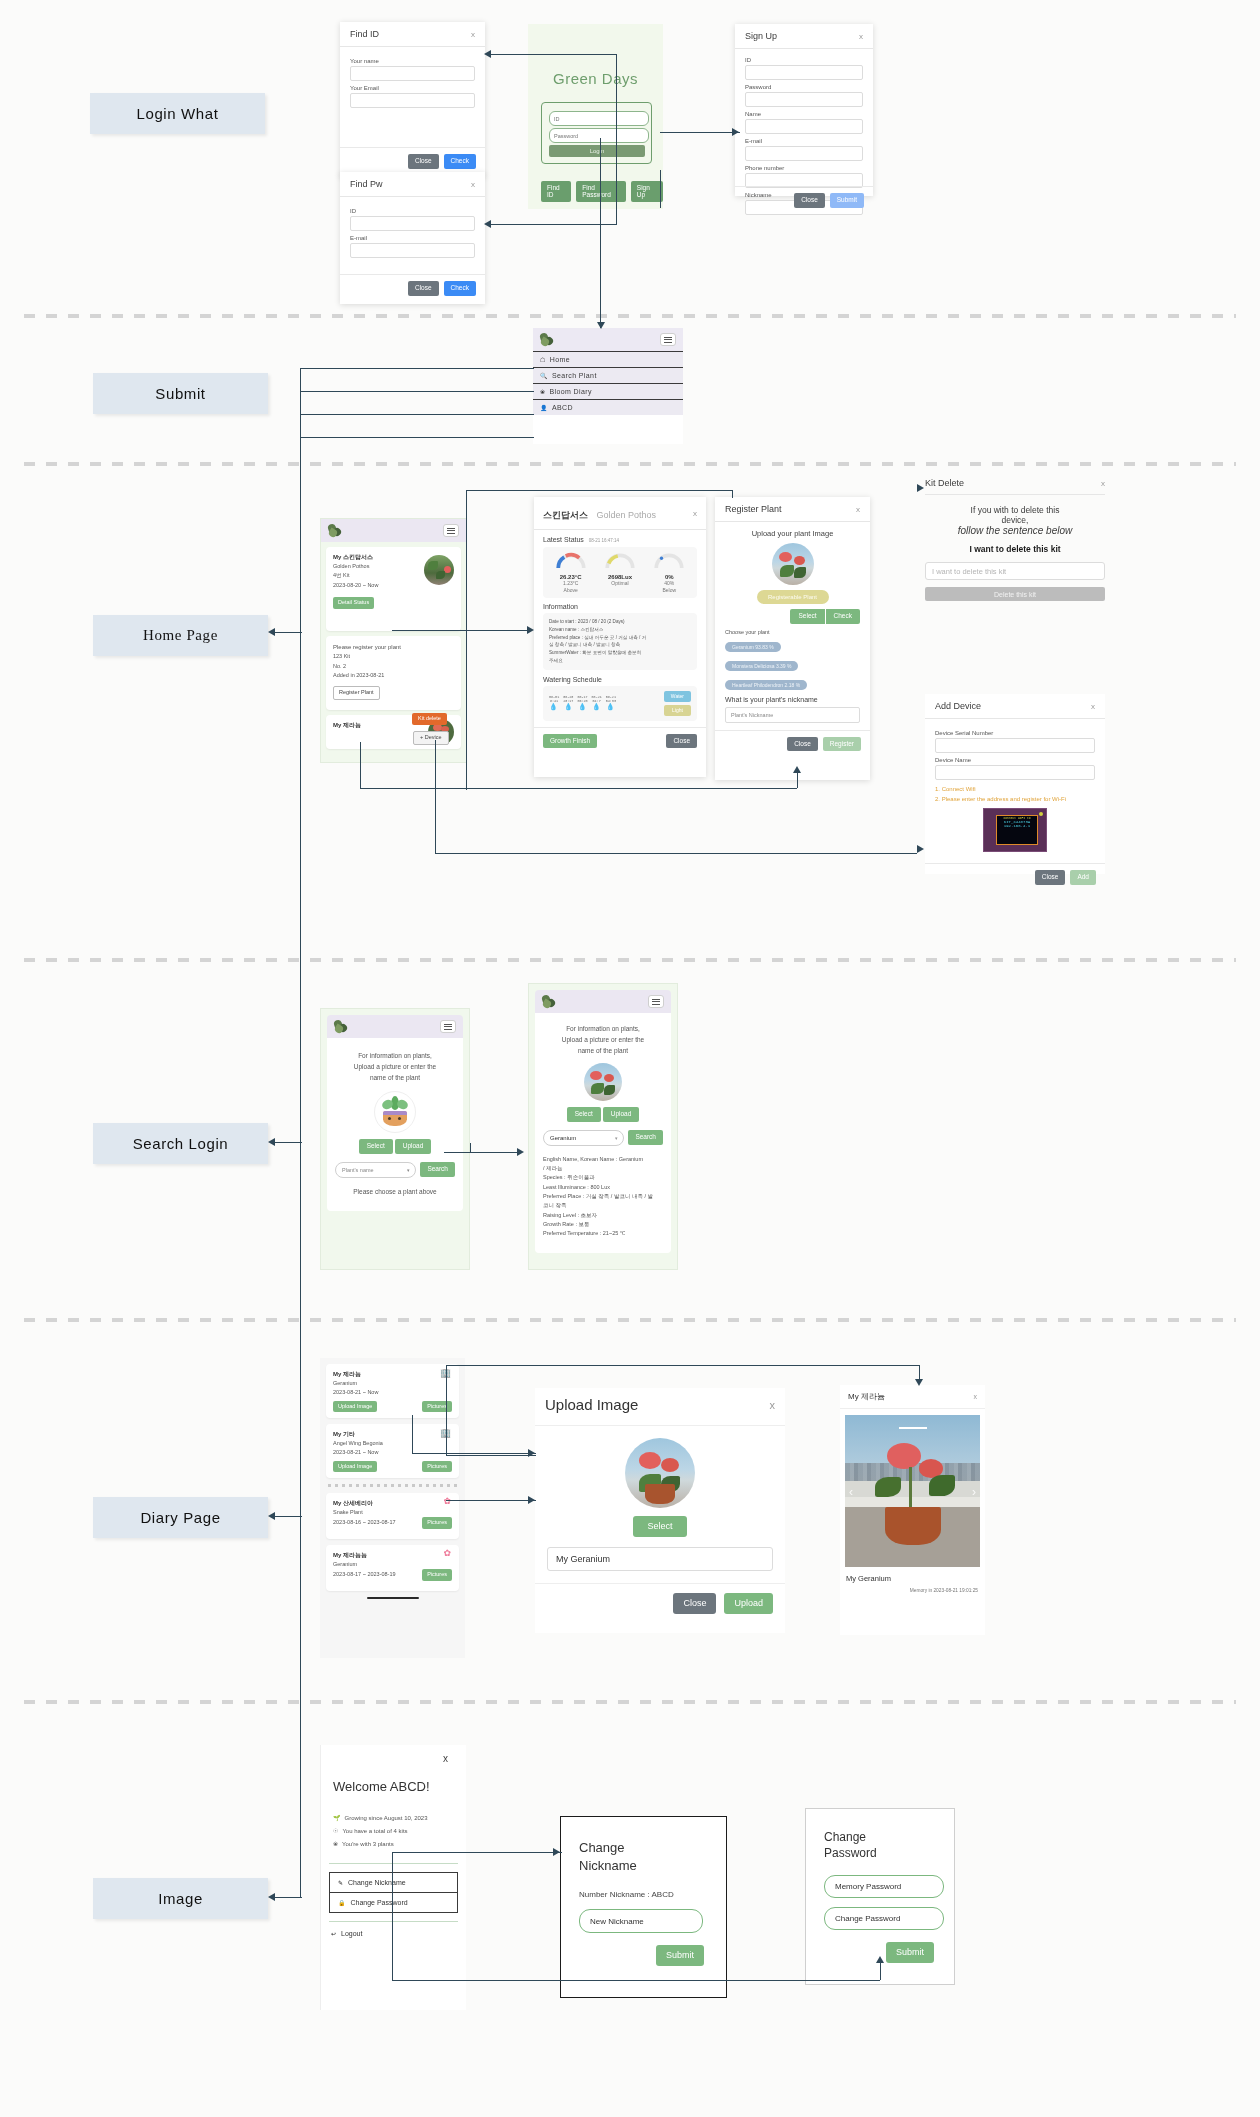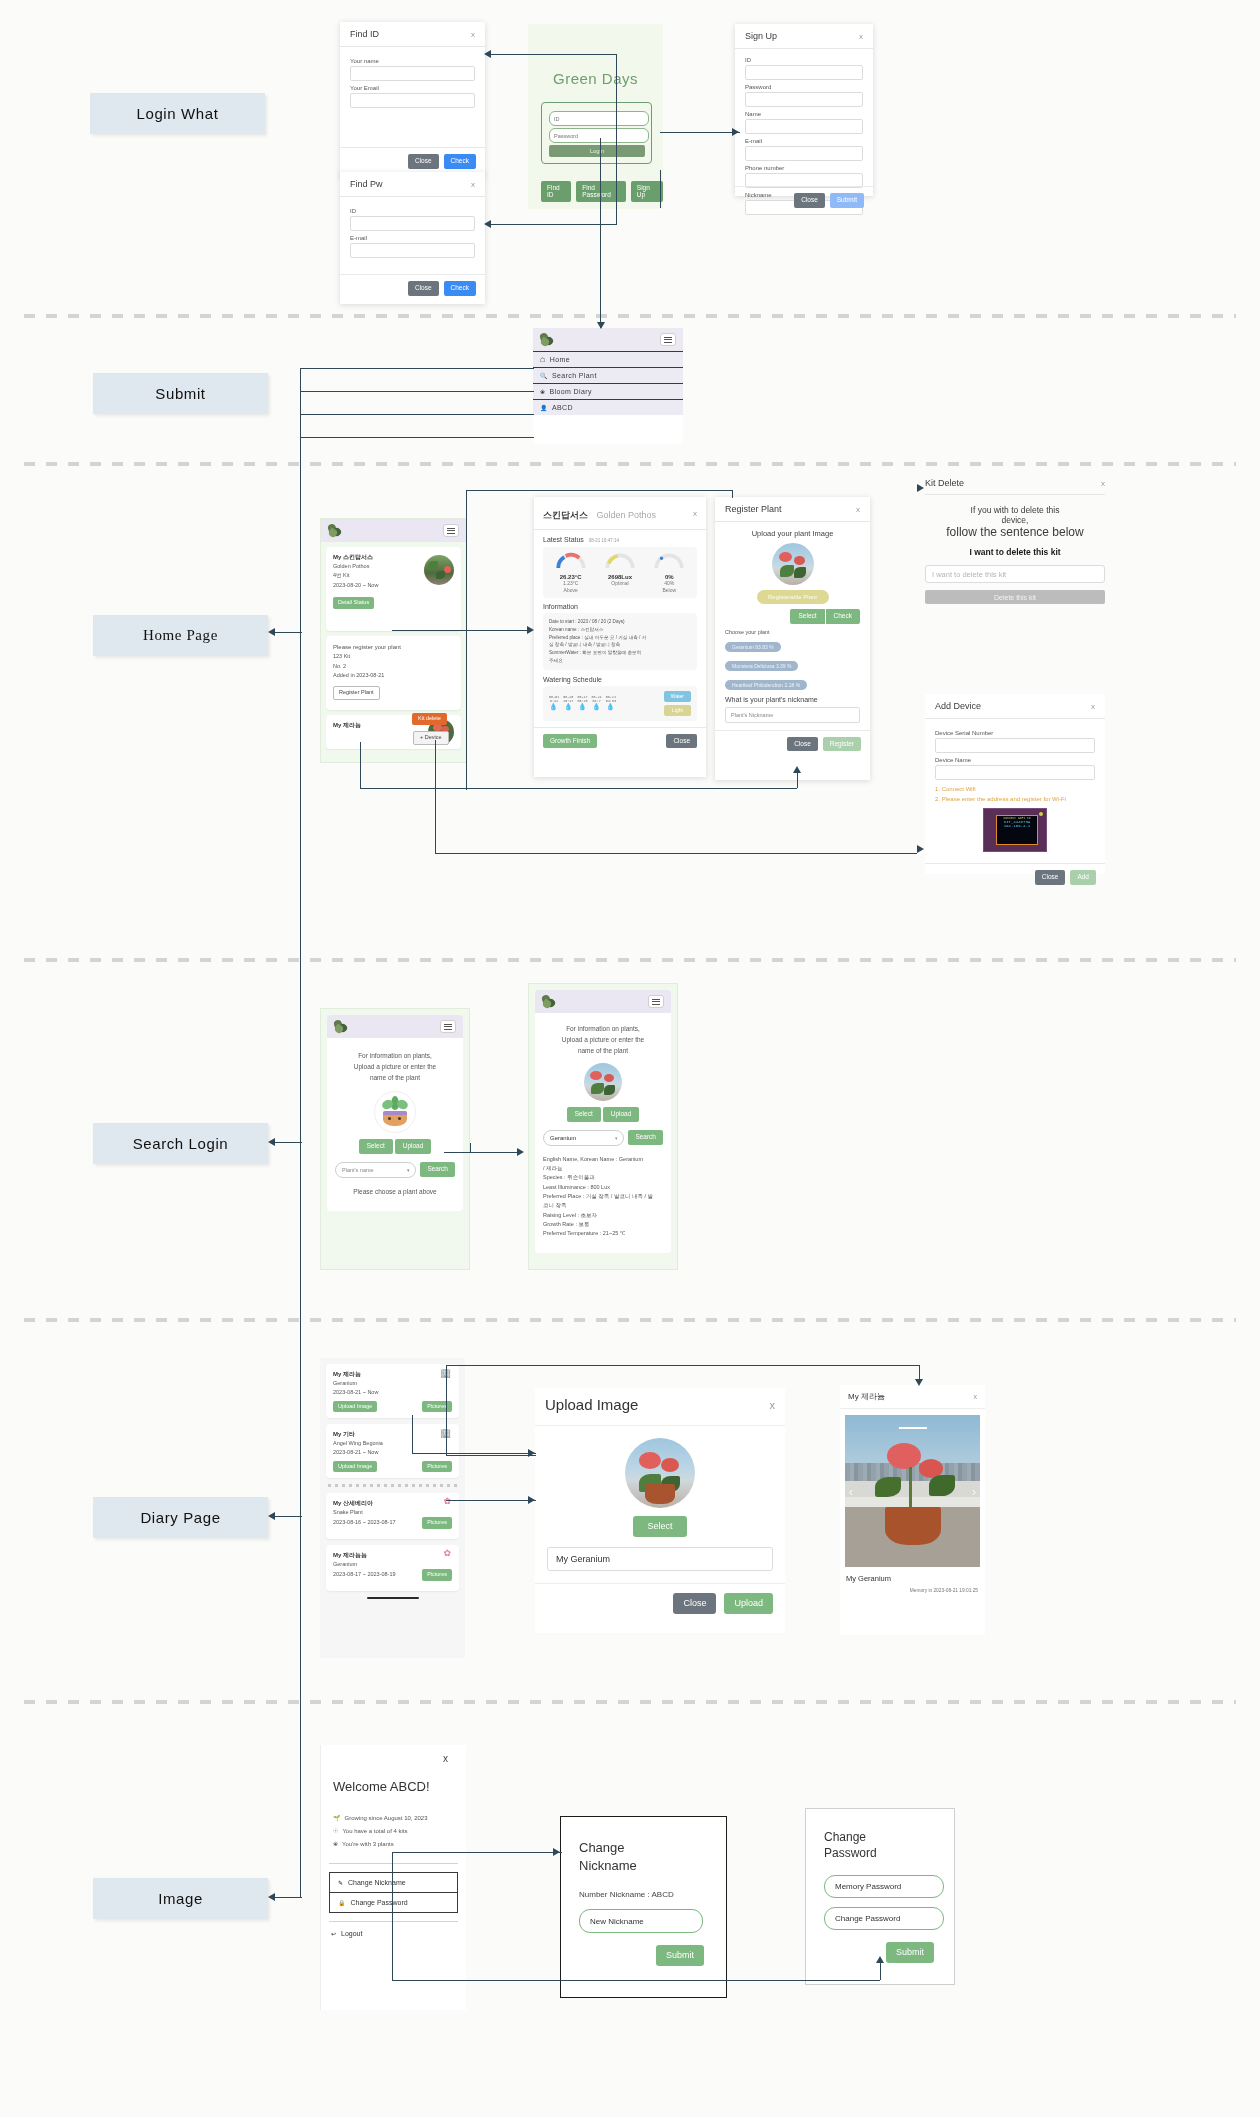--- a/index.html
+++ b/index.html
@@ -421,21 +421,21 @@
 </div>
 
 <div class="abs" style="left:925px;top:478px;width:180px;height:158px;background:transparent;">
   <div style="display:flex;justify-content:space-between;align-items:center;border-bottom:1px solid #e6e6e6;padding-bottom:6px;">
     <span style="font-size:9px;color:#3b3b3b;">Kit Delete</span>
     <span class="xbtn">x</span>
   </div>
   <div style="text-align:center;padding-top:10px;">
     <div style="font-size:8.5px;color:#3b3b3b;">If you with to delete this</div>
     <div style="font-size:8.5px;color:#3b3b3b;">device,</div>
-    <div style="font-size:12px;color:#3b3b3b;">follow the sentence below</div>
+    <div style="font-size:10px;color:#3b3b3b;font-style:italic;">follow the sentence below</div>
     <div style="font-size:8.5px;color:#1a1a1a;font-weight:bold;margin-top:8px;">I want to delete this kit</div>
     <div class="inp" style="margin-top:8px;height:16px;display:flex;align-items:center;padding-left:6px;font-size:7.5px;color:#b5b5b5;border-radius:3px;">
       <span>I want to delete this kit</span>
     </div>
     <div style="margin-top:7px;height:14px;background:#bcbcbc;color:#f2f2f2;font-size:7px;display:flex;align-items:center;justify-content:center;border-radius:2px;">Delete this kit</div>
   </div>
 </div>
 <div class="arrow ar-right" style="left:917px;top:484px;"></div>
 
 <div class="modal" style="left:925px;top:694px;width:180px;height:180px;box-shadow:none;">

